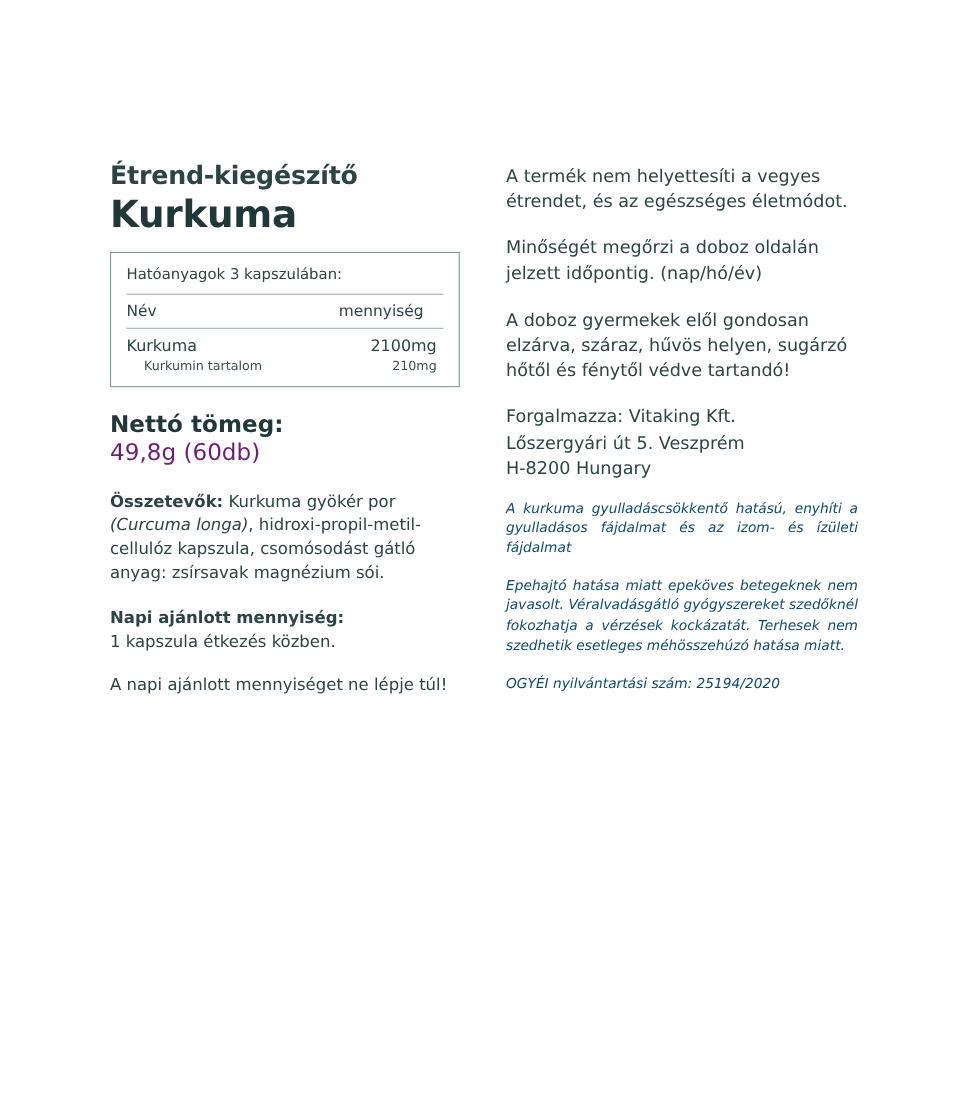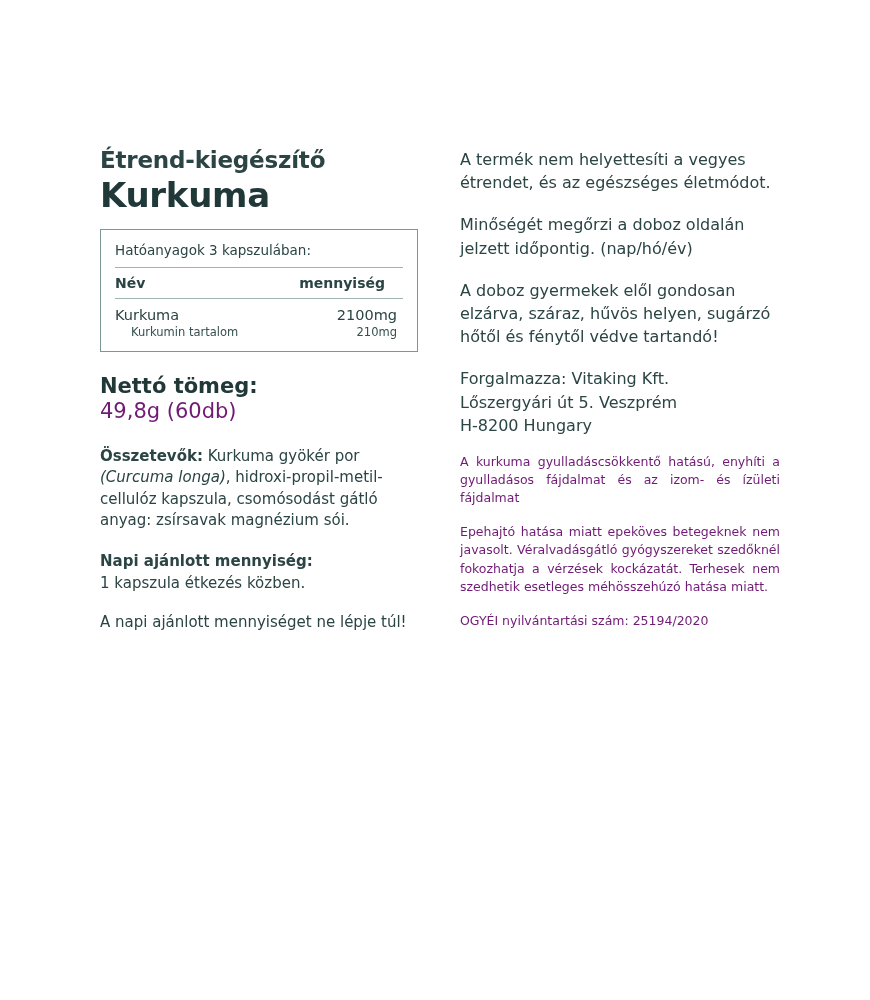--- a/index.html
+++ b/index.html
@@ -64,21 +64,21 @@
     font-size: 13.5px;
     color: #2b4444;
     padding-bottom: 9px;
     border-bottom: 1px solid #9fb3b3;
     margin-bottom: 7px;
   }
   .facts-head {
     display: flex;
     justify-content: space-between;
     font-size: 14px;
-    font-weight: bold;
+    font-weight: normal;
     color: #2b4444;
     padding-bottom: 7px;
     border-bottom: 1px solid #9fb3b3;
     margin-bottom: 8px;
   }
   .facts-head .col-name { text-align: left; }
   .facts-head .col-amount { text-align: center; padding-right: 18px; }
   .facts-row {
     display: flex;
     justify-content: space-between;
@@ -130,21 +130,22 @@
   }
   .addr {
     font-size: 16px;
     line-height: 1.45;
     color: #2b4444;
     margin: 1px 0 16px 0;
   }
   .fine {
     font-size: 12.5px;
     line-height: 1.45;
-    color: #701a75;
+    font-style: italic;
+    color: #0c4a6e;
     text-align: justify;
     margin: 0 0 16px 0;
   }
   .fine-last {
     margin-bottom: 0;
     text-align: left;
   }
 </style>
 </head>
 <body>

